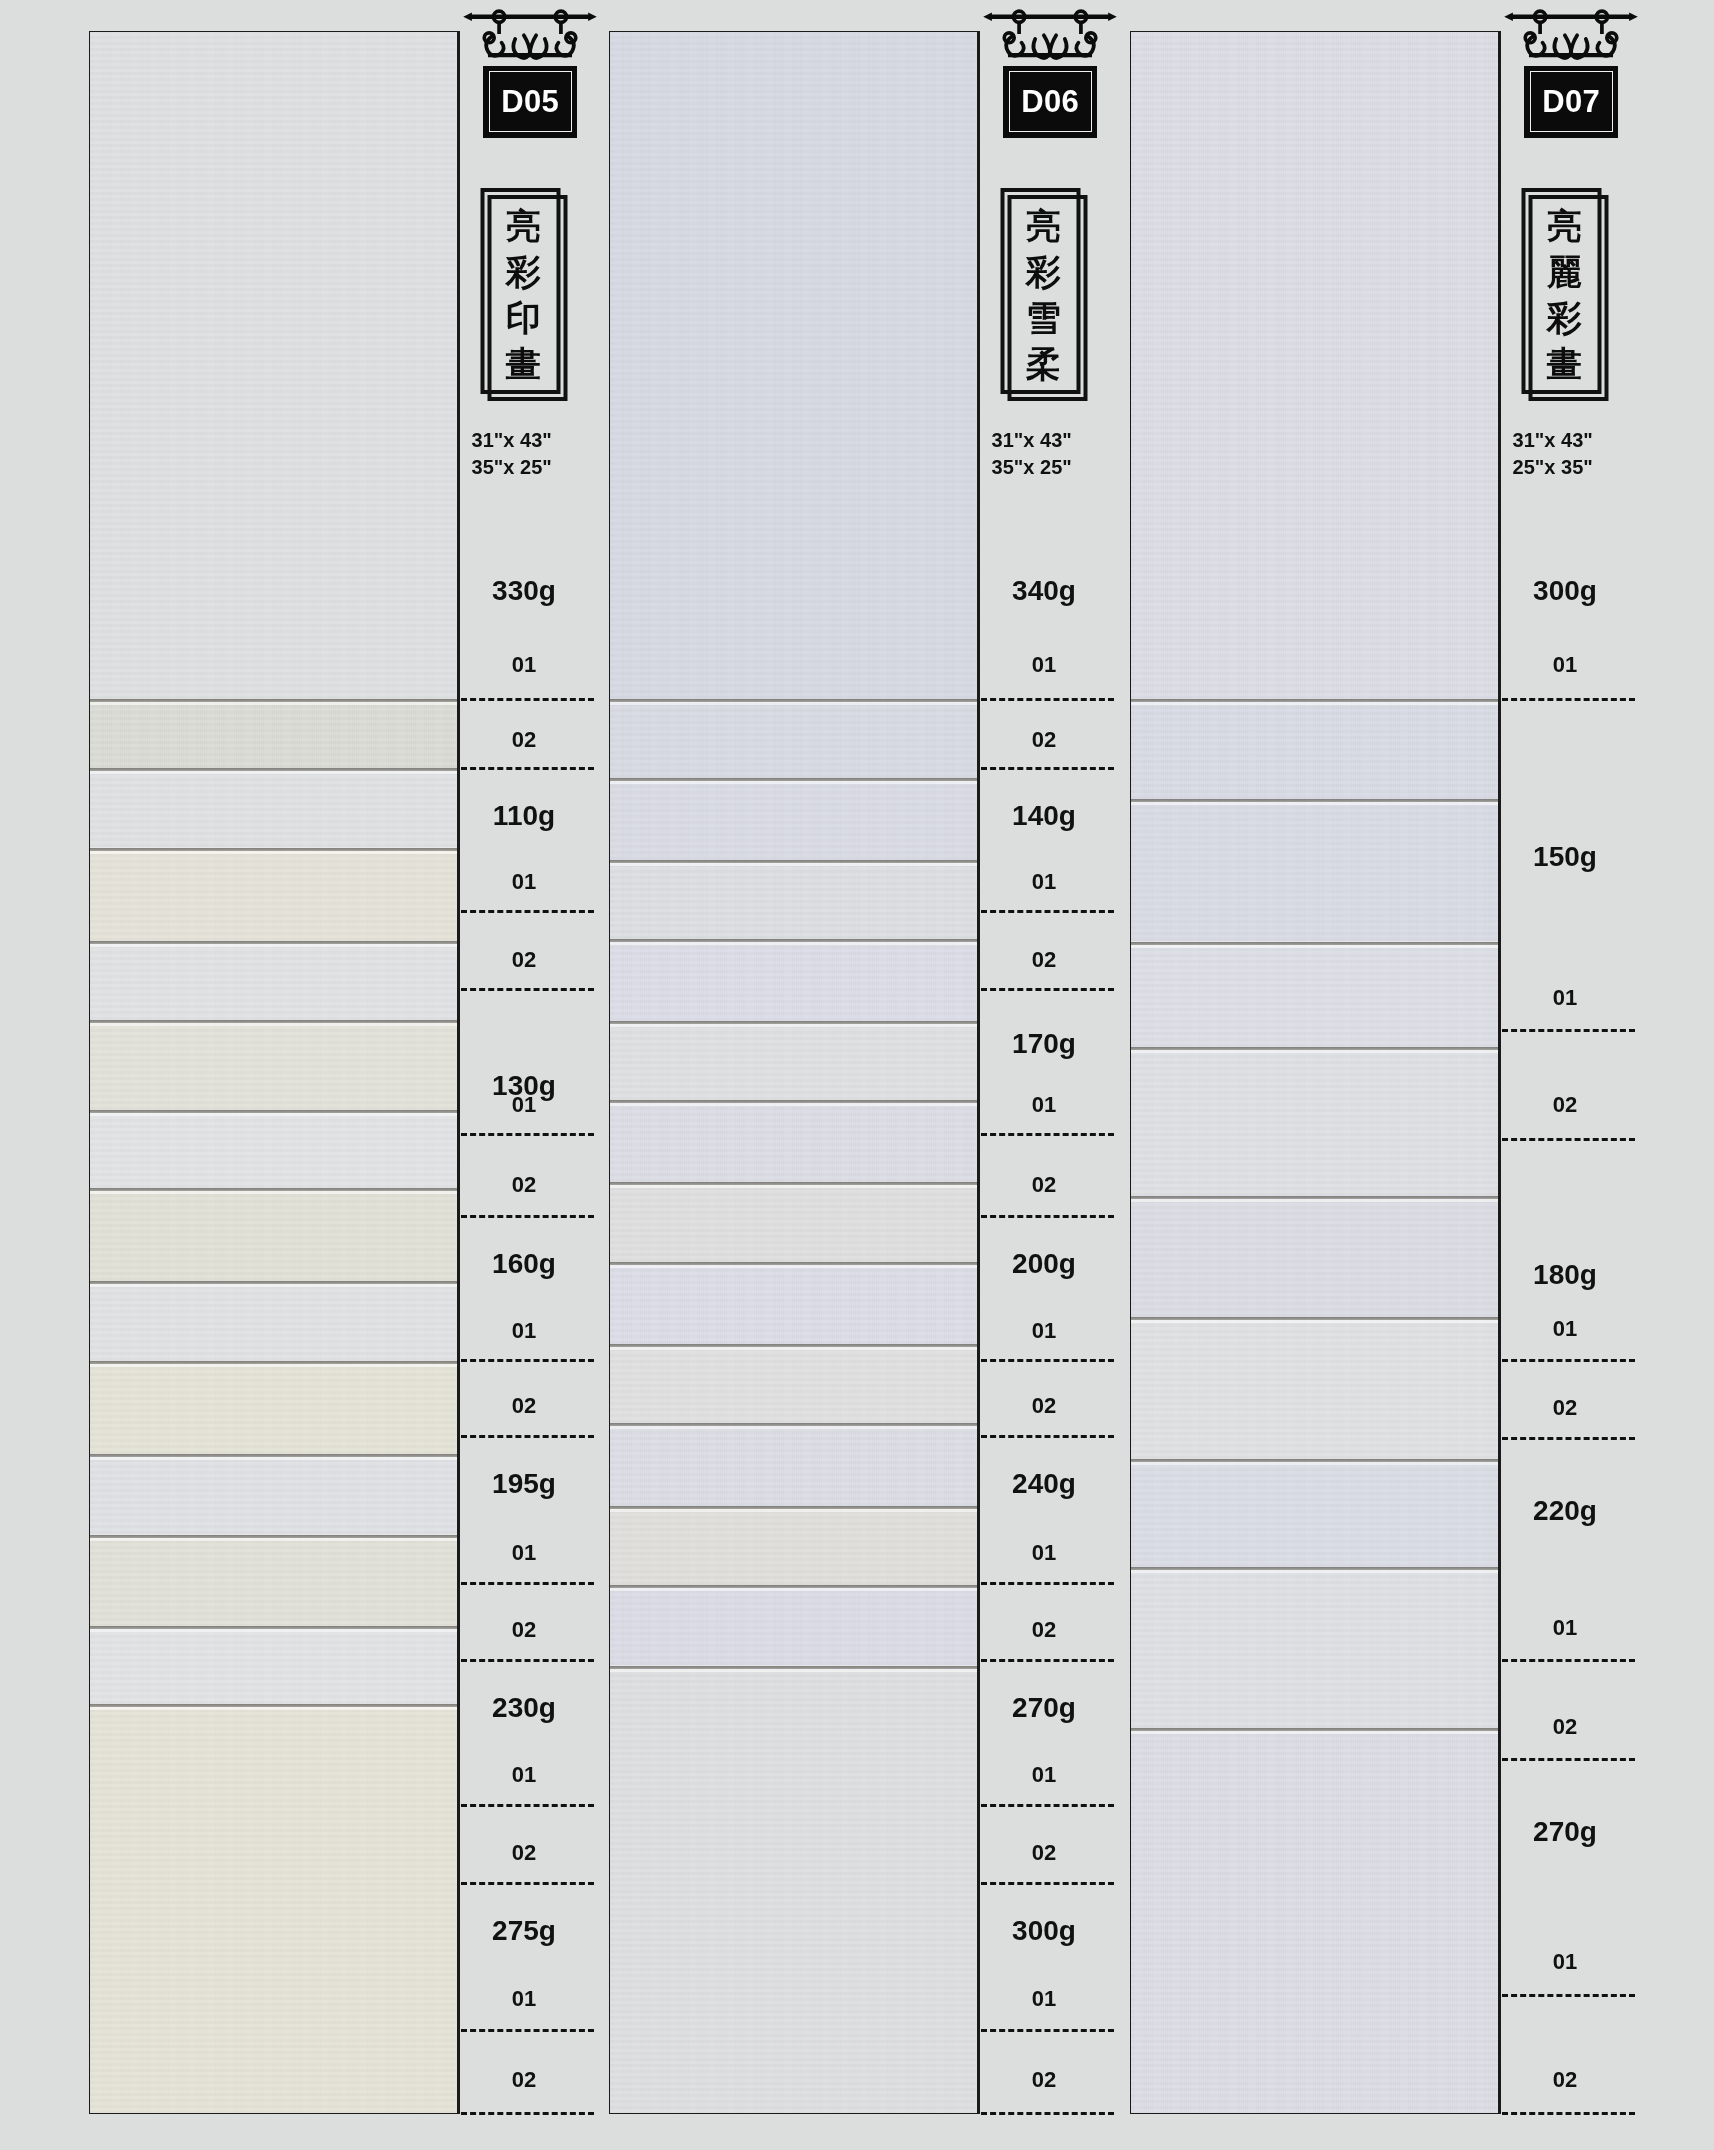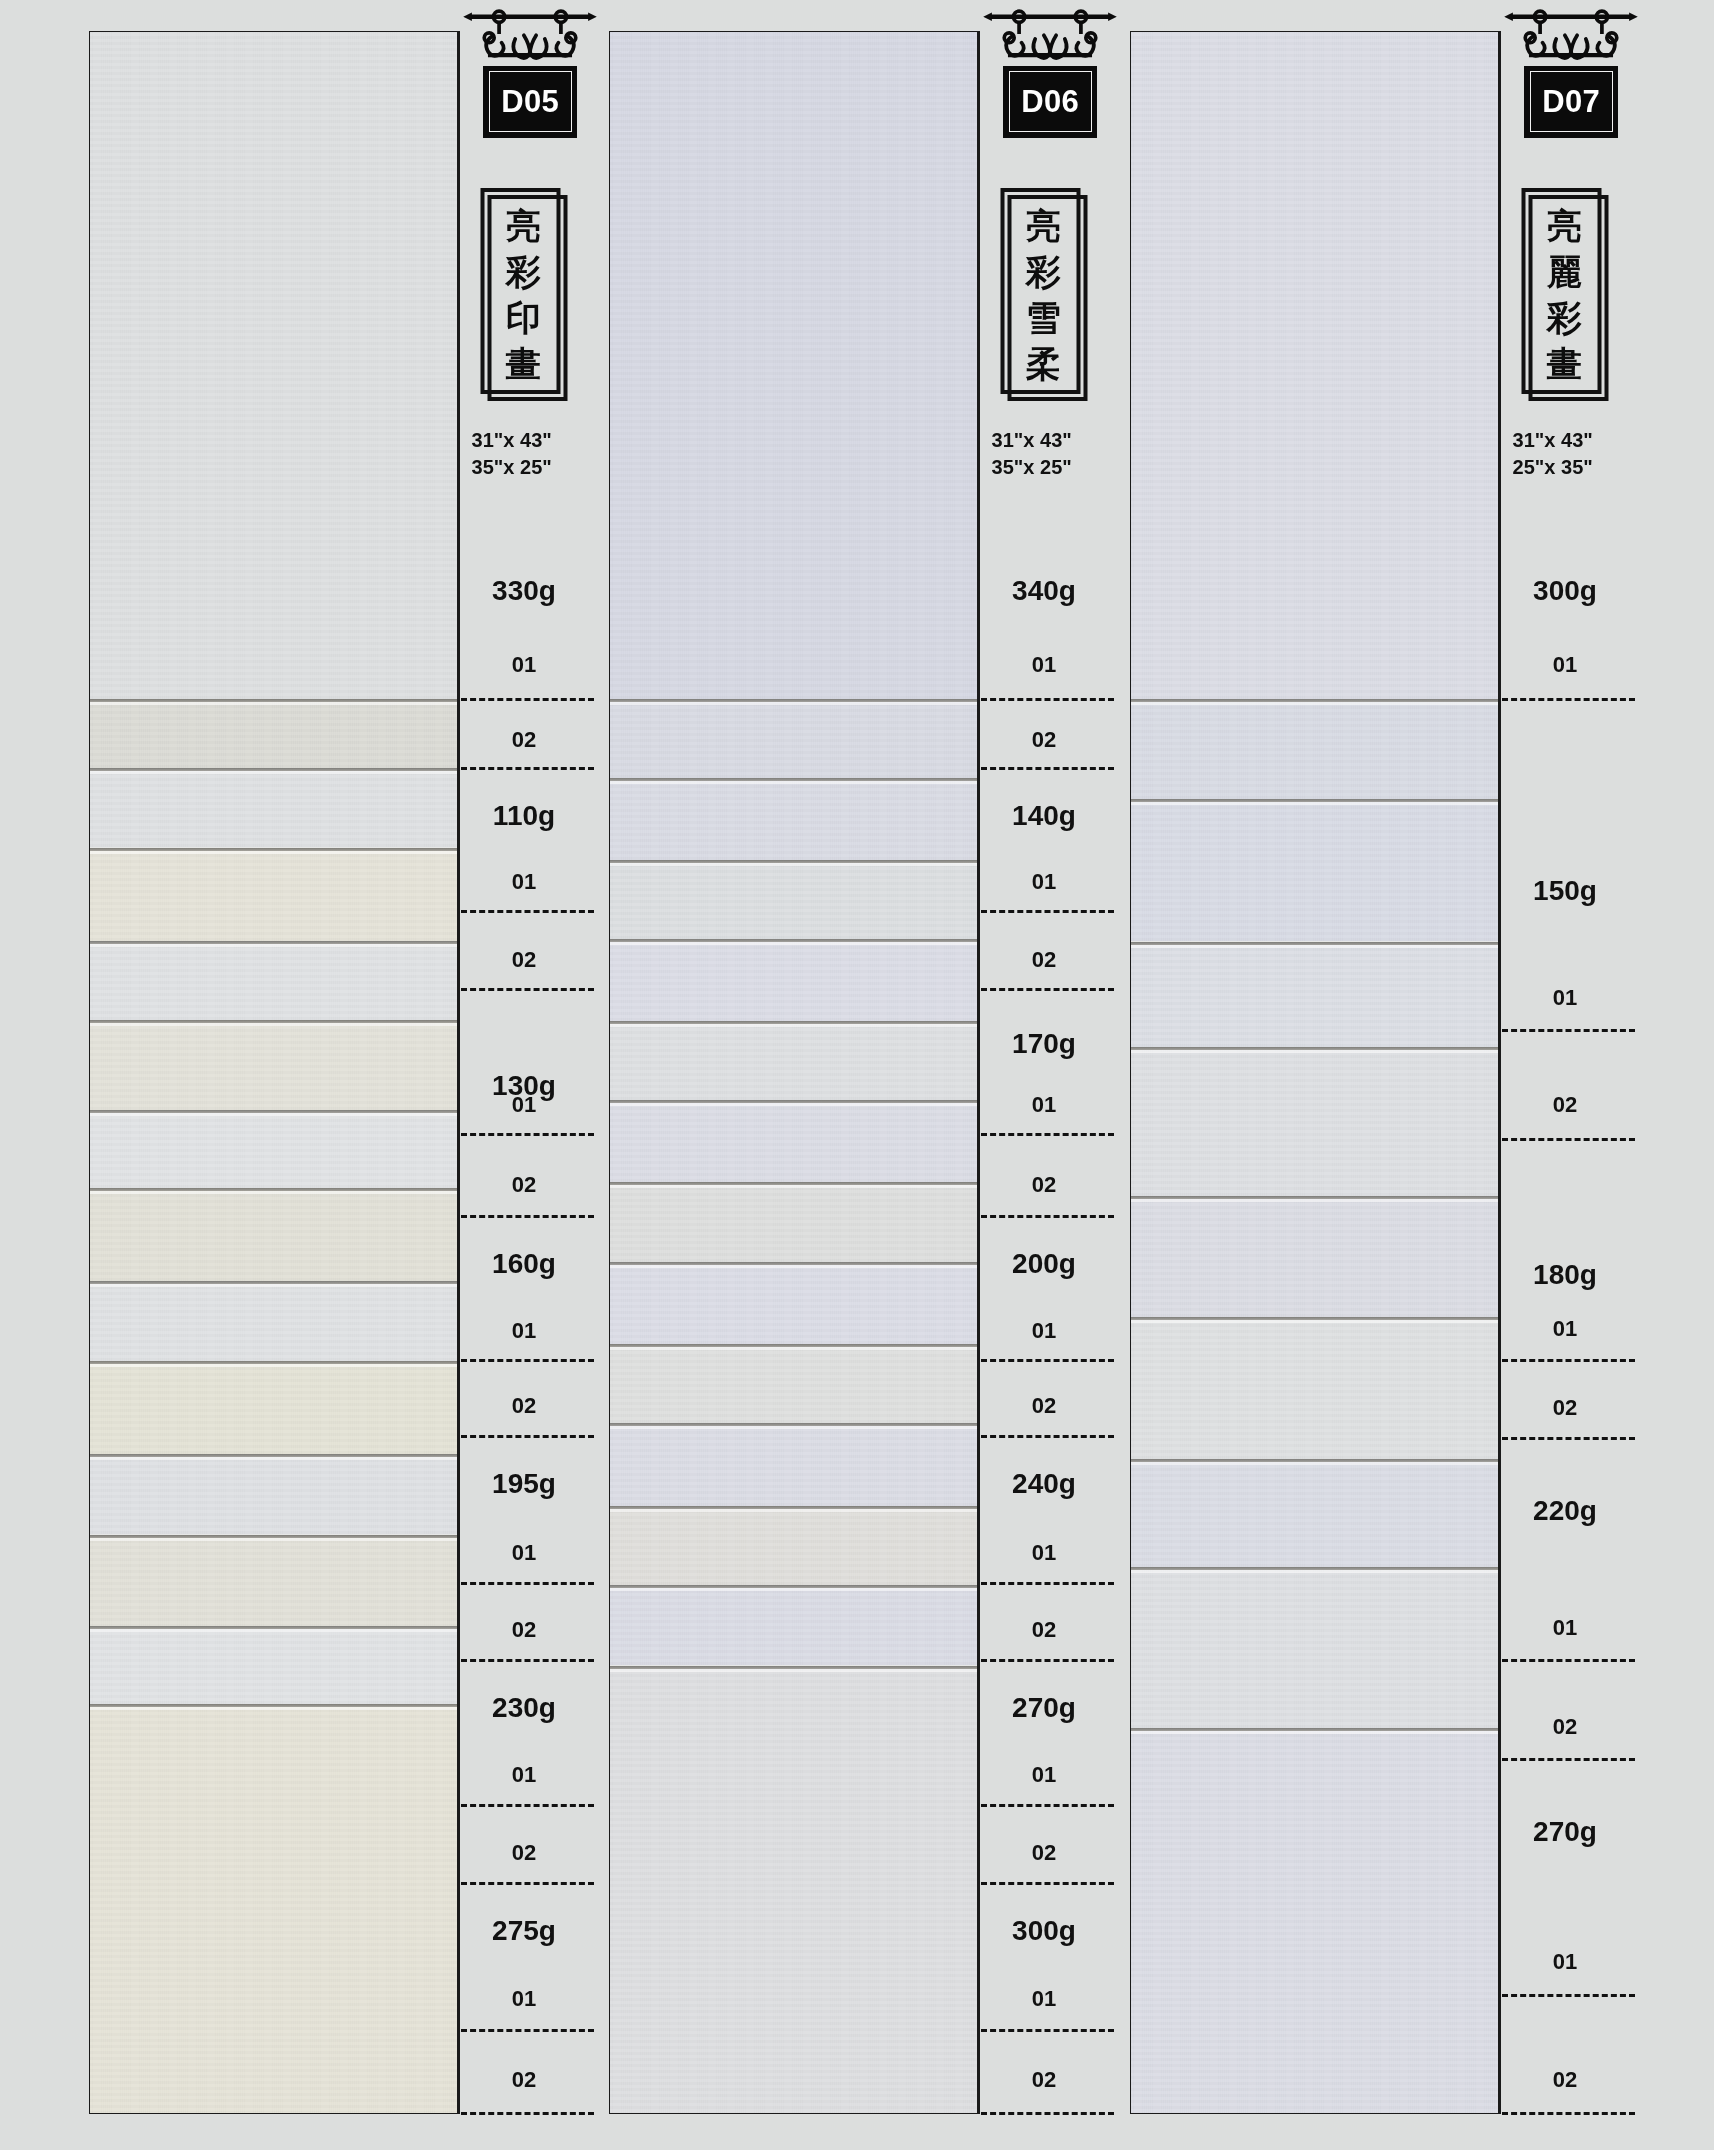--- a/index.html
+++ b/index.html
@@ -501,21 +501,21 @@
             <span>畫</span>
       </div>
     </div>
     <div class="sizes">
       <div>31"x 43"</div>
           <div>25"x 35"</div>
     </div>
         <div class="rowlabel gsm" style="top:560px">300g</div>
         <div class="rowlabel num" style="top:634px">01</div>
         <div class="dash" style="top:667px"></div>
-        <div class="rowlabel gsm" style="top:860px">150g</div>
+        <div class="rowlabel gsm" style="top:826px">150g</div>
         <div class="rowlabel num" style="top:967px">01</div>
         <div class="dash" style="top:998px"></div>
         <div class="rowlabel num" style="top:1074px">02</div>
         <div class="dash" style="top:1107px"></div>
         <div class="rowlabel gsm" style="top:1244px">180g</div>
         <div class="rowlabel num" style="top:1298px">01</div>
         <div class="dash" style="top:1328px"></div>
         <div class="rowlabel num" style="top:1377px">02</div>
         <div class="dash" style="top:1406px"></div>
         <div class="rowlabel gsm" style="top:1480px">220g</div>

